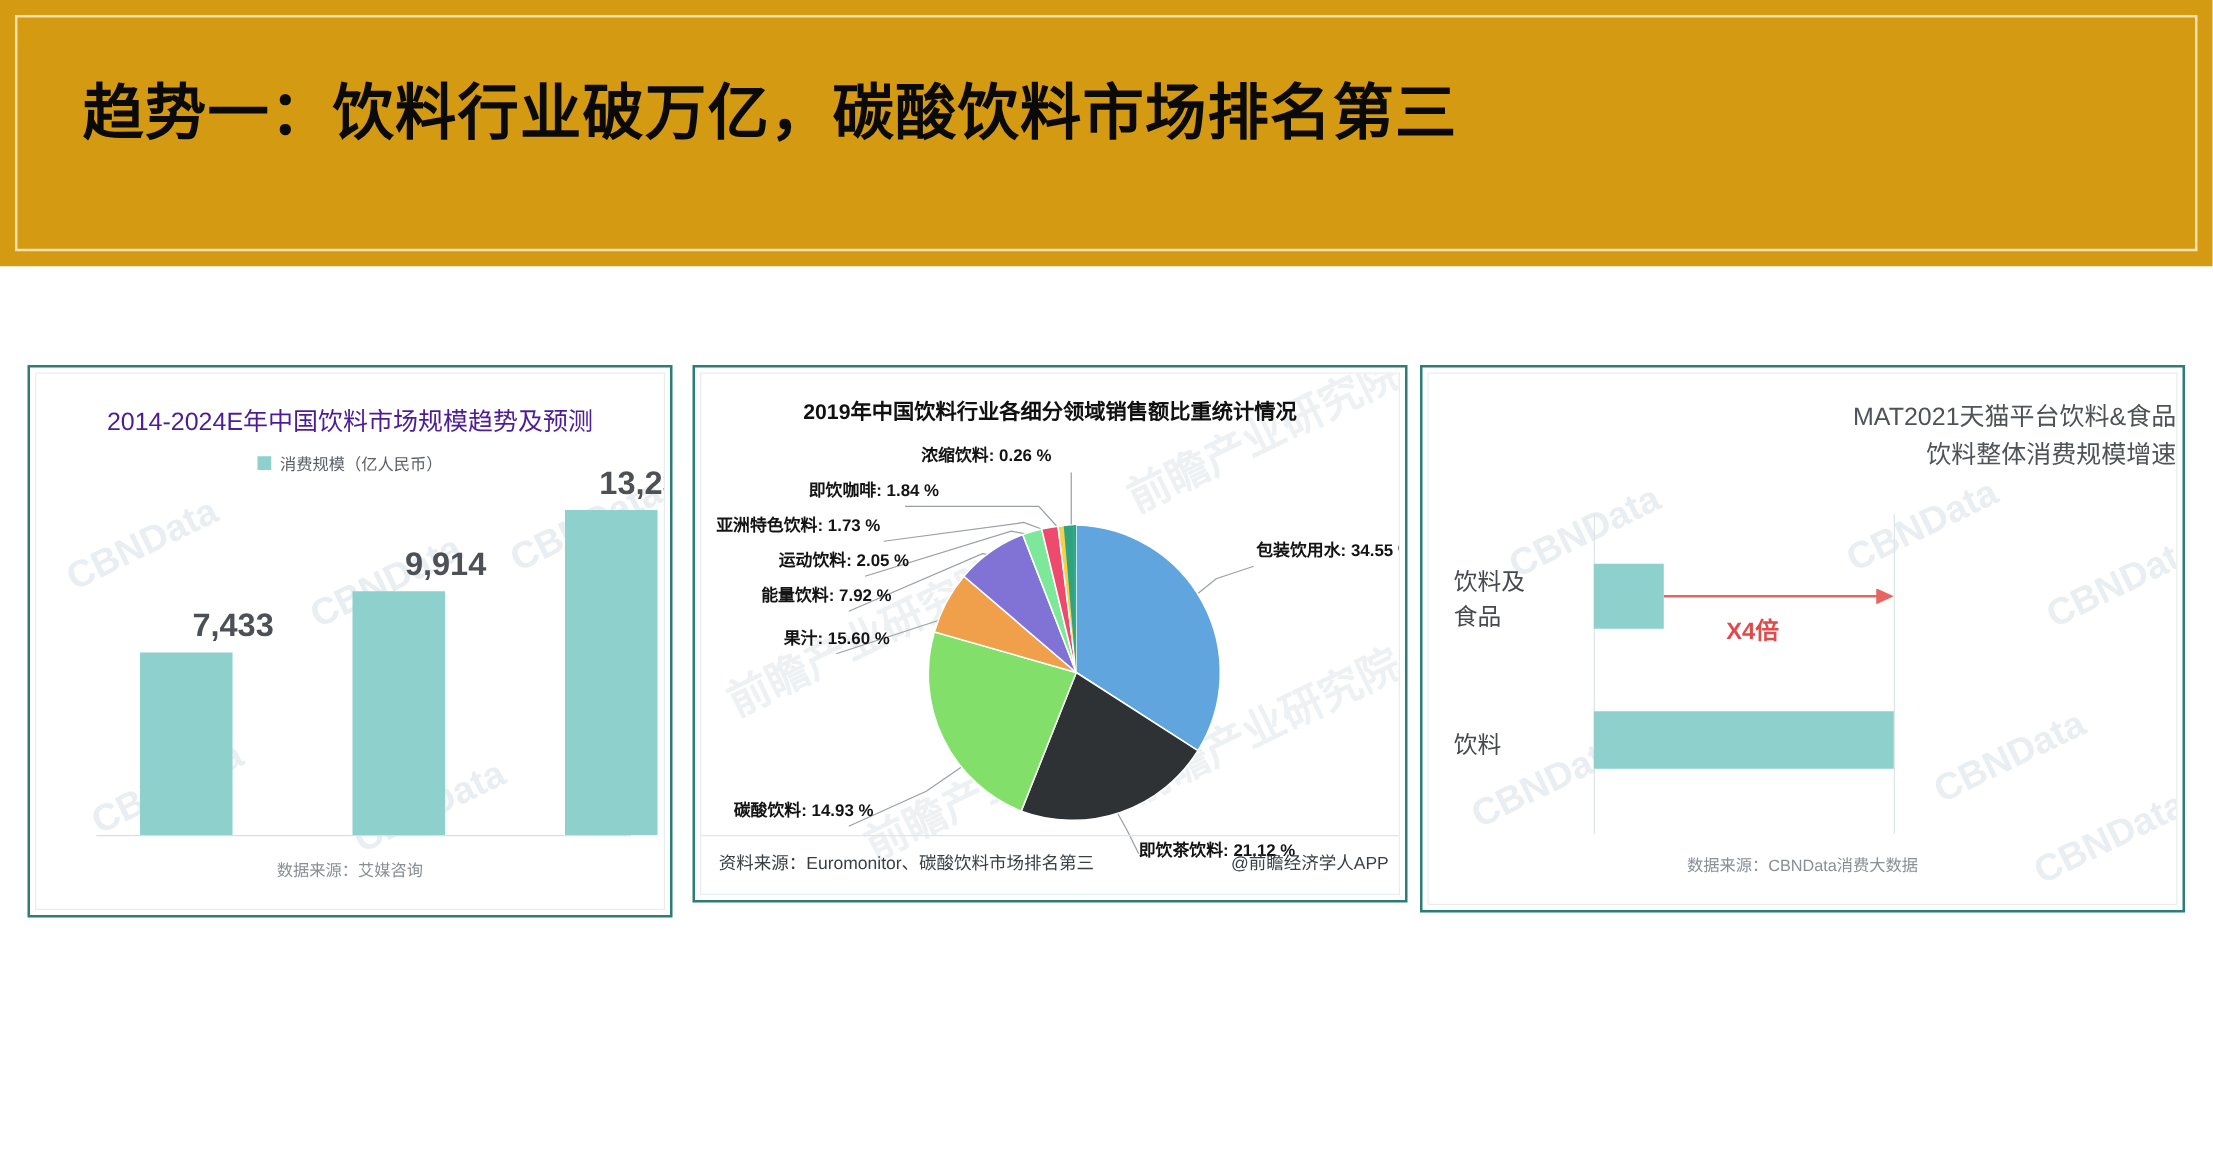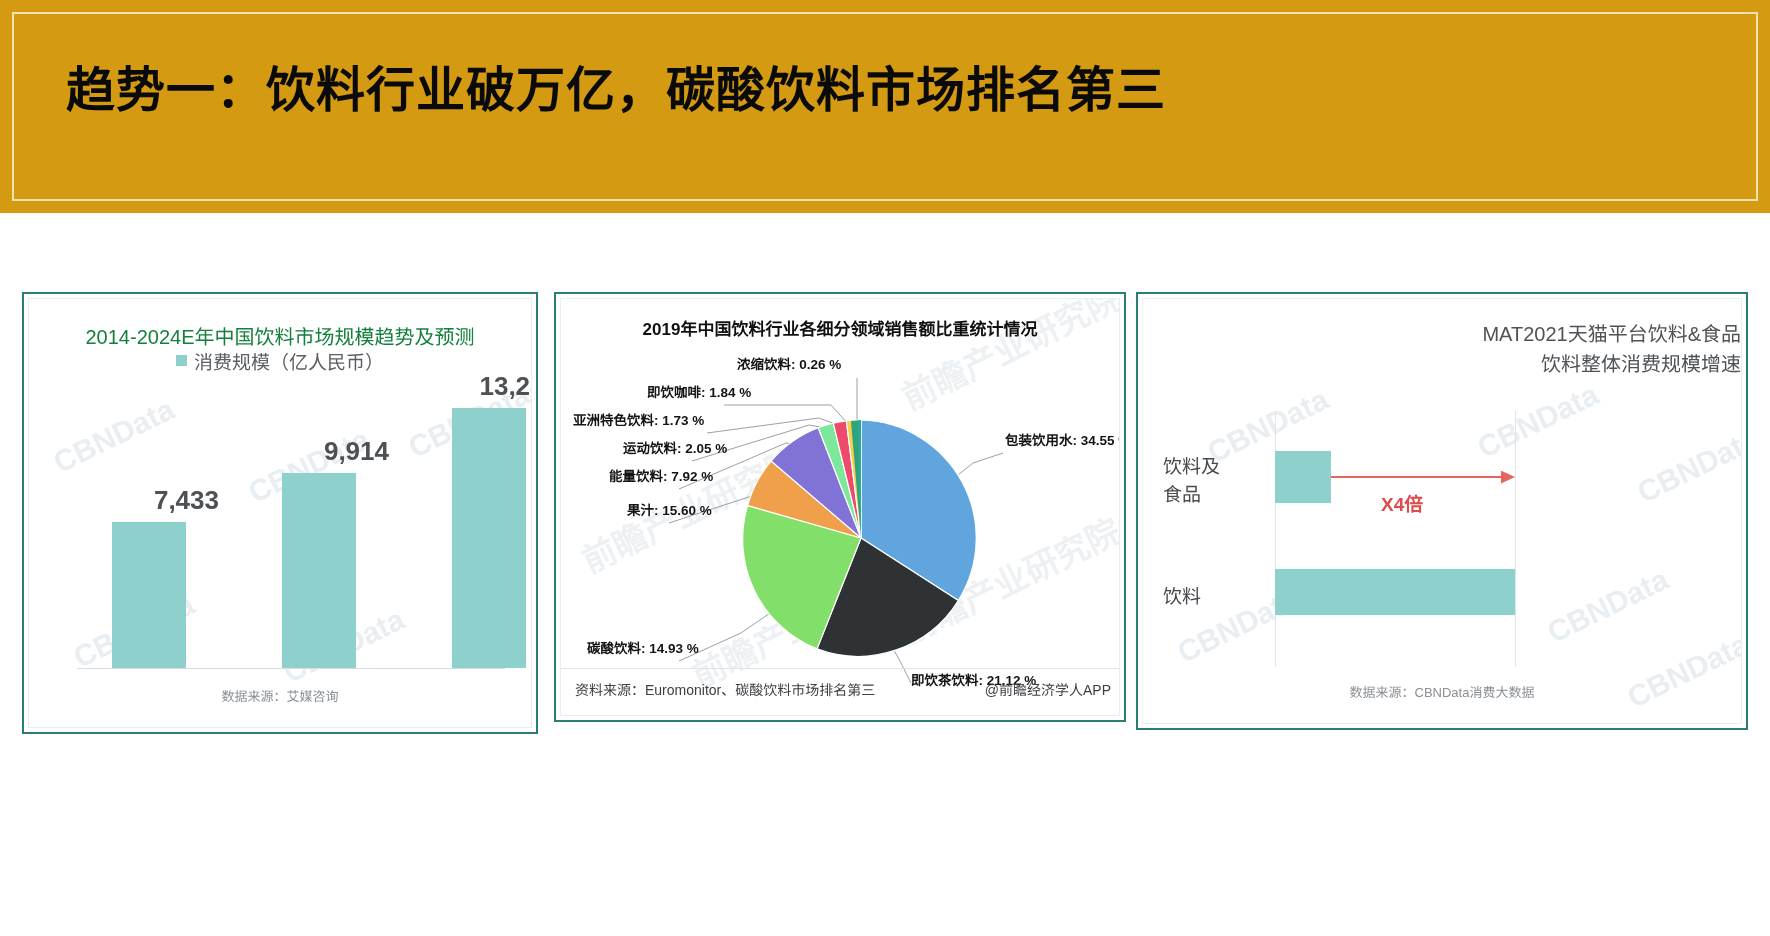--- a/index.html
+++ b/index.html
@@ -62,27 +62,27 @@
     user-select:none;
     pointer-events:none;
     white-space:nowrap;
   }
   .wm-cn{ color:#eef1f3; font-size:34px; }
 
   
   .p1-title{
     position:absolute;left:0;right:0;top:22px;
     text-align:center;
-    font-size:20px;color:#15803d;
+    font-size:20px;color:#4c1d95;
     white-space:nowrap;
   }
   .p1-legend{
-    position:absolute;left:0;right:0;top:48px;
+    position:absolute;left:0;right:0;top:62px;
     display:flex;justify-content:center;align-items:center;gap:7px;
-    font-size:19px;color:#5b5f63;
+    font-size:13px;color:#5b5f63;
   }
   .p1-legend .sq{width:11px;height:11px;background:#8ed0cc;display:inline-block;}
 
   .p1-plot{
     position:absolute;left:38px;right:18px;top:100px;height:270px;
   }
   .p1-axis{
     position:absolute;left:10px;right:8px;bottom:0;height:1px;background:#d9dee1;
   }
   .p1-bar-wrap{

